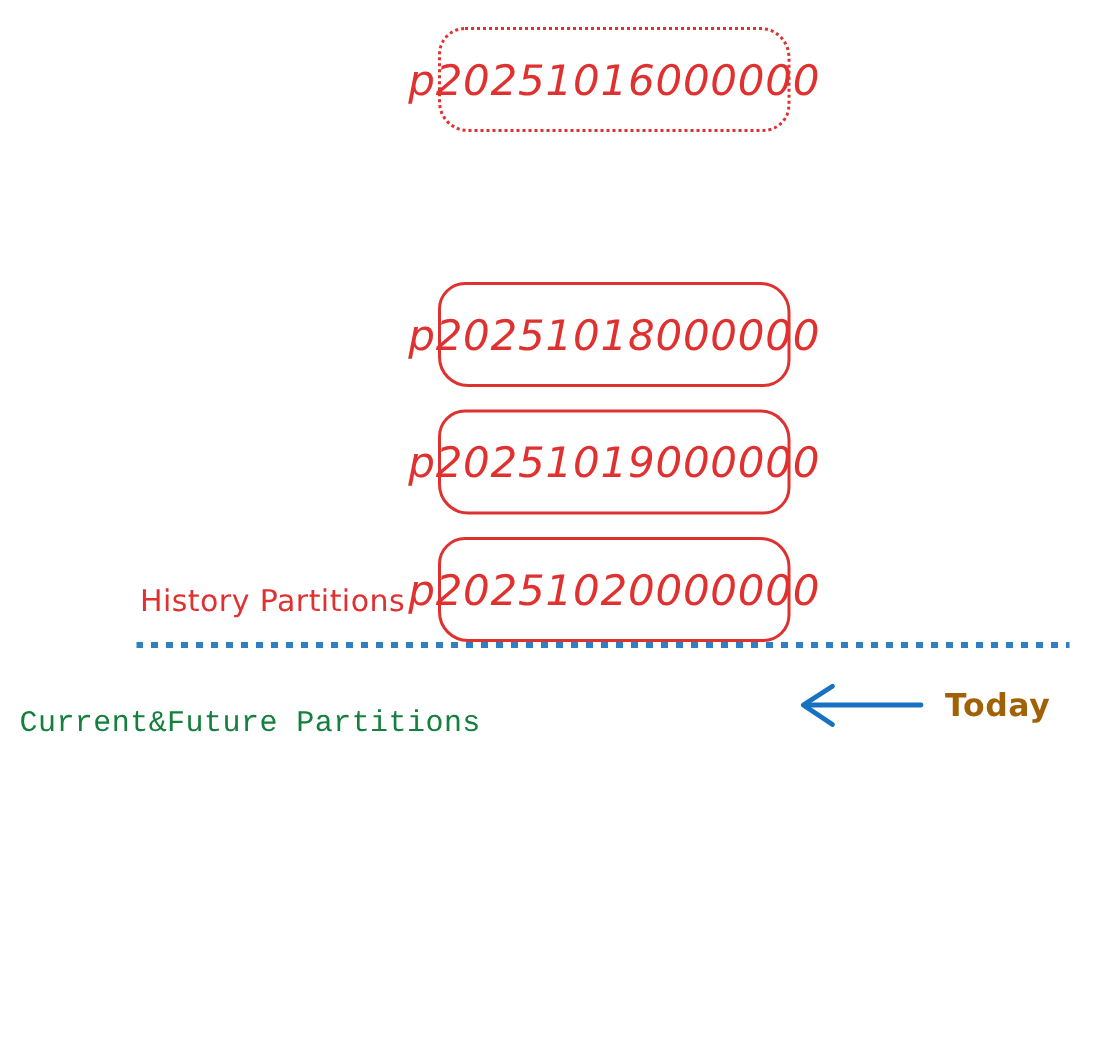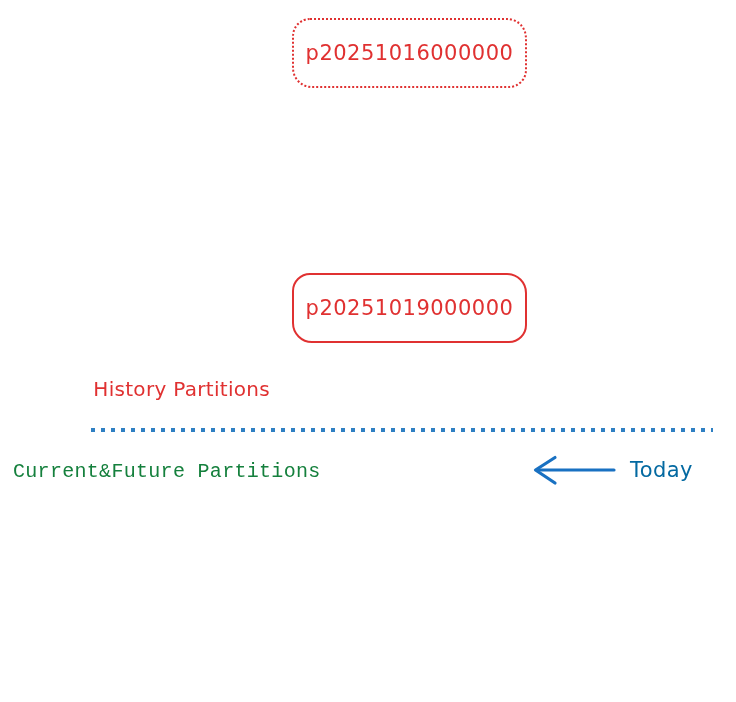--- a/index.html
+++ b/index.html
@@ -19,34 +19,36 @@
     position: absolute;
     left: 292px;
     width: 235px;
     height: 70px;
     box-sizing: border-box;
     border: 2.6px solid;
     border-radius: 18px 20px 18px 20px;
     display: flex;
     align-items: center;
     justify-content: center;
-    font-size: 21px;
+    font-size: 28px;
     letter-spacing: 0.5px;
     background: #ffffff;
+    font-style: italic;
   }
   .pbox.history { color: #e03131; border-color: #e03131; }
   .pbox.future  { color: #1971c2; border-color: #1971c2; }
   .pbox.dotted  { border-style: dotted; border-width: 2.8px; }
   .side-label {
     position: absolute;
     height: 28px;
     line-height: 28px;
     font-size: 20px;
     letter-spacing: 0.3px;
     white-space: nowrap;
+    margin-top: 11px;
   }
   .side-label.history { color: #e03131; }
   .side-label.future  { color: #15803d; font-family: Liberation Mono, monospace; }
   .divider {
     position: absolute;
     left: 91px;
     top: 428px;
     width: 622px;
     height: 4px;
     background-image: repeating-linear-gradient(
@@ -60,35 +62,42 @@
     left: 526px;
     top: 450px;
   }
   .today-label {
     position: absolute;
     left: 630px;
     top: 456px;
     height: 28px;
     line-height: 28px;
     font-size: 21px;
-    color: #0369a1;
+    color: #a16207;
     letter-spacing: 0.4px;
     white-space: nowrap;
+    font-weight: bold;
   }
 </style>
 </head>
 <body>
 
 <div class="canvas">
 
   <div class="pbox history dotted" style="top:18px">
     <span>p20251016000000</span>
   </div>
+  <div class="pbox history" style="top:188px">
+    <span>p20251018000000</span>
+  </div>
   <div class="pbox history" style="top:273px">
     <span>p20251019000000</span>
+  </div>
+  <div class="pbox history" style="top:358px">
+    <span>p20251020000000</span>
   </div>
 
   <div class="side-label history" style="left:90px; width:180px; top:375px; text-align:right;">History Partitions</div>
 
   <div class="divider"></div>
 
   <div class="side-label future" style="left:13px; width:268px; top:458px; text-align:right;">Current&amp;Future Partitions</div>
 
 
   <svg class="today-arrow-svg" width="96" height="40" viewBox="0 0 96 40" aria-hidden="true">

